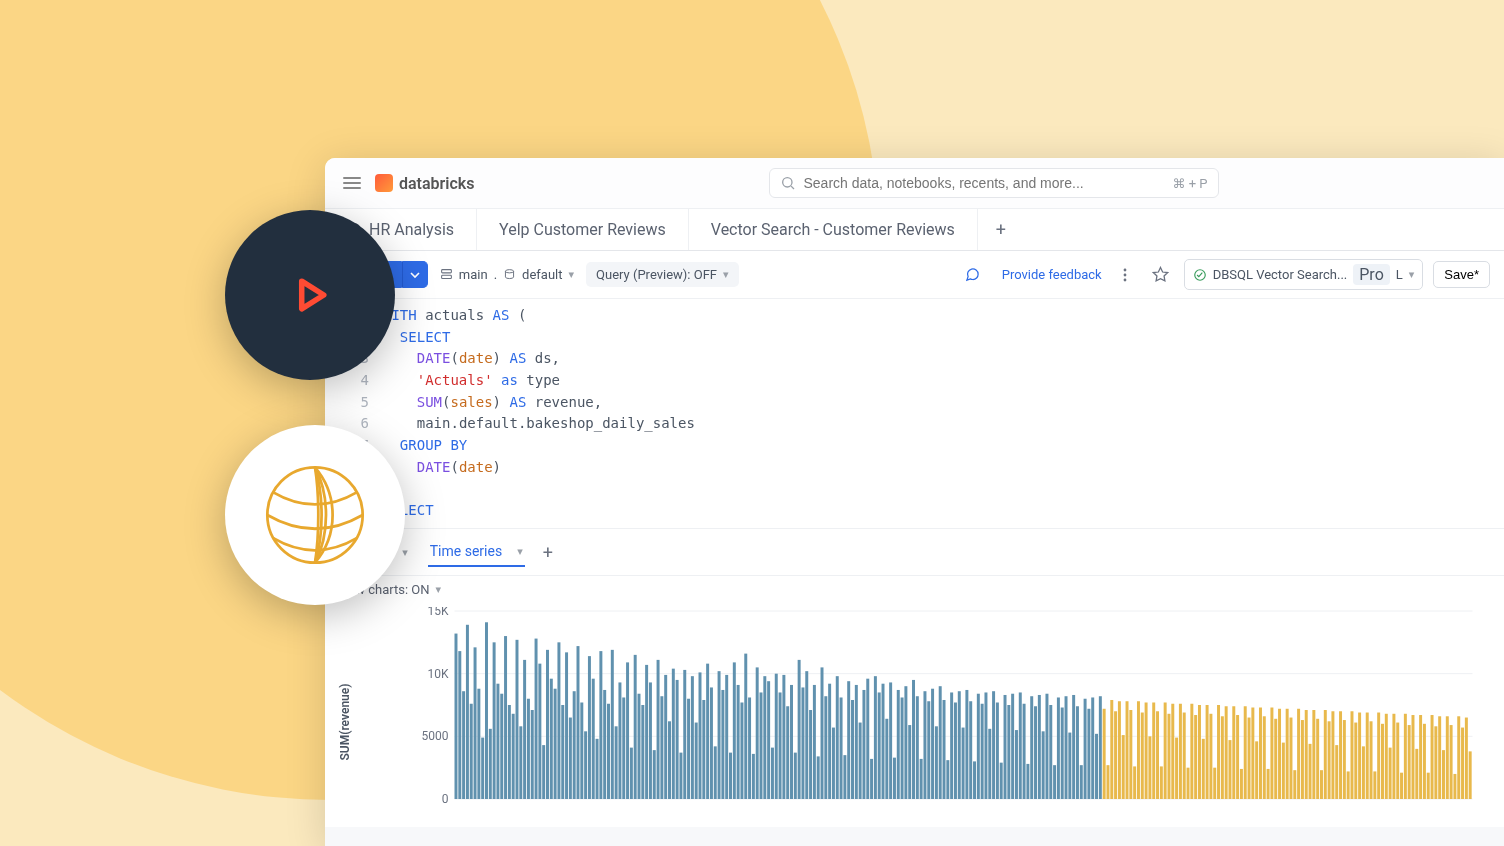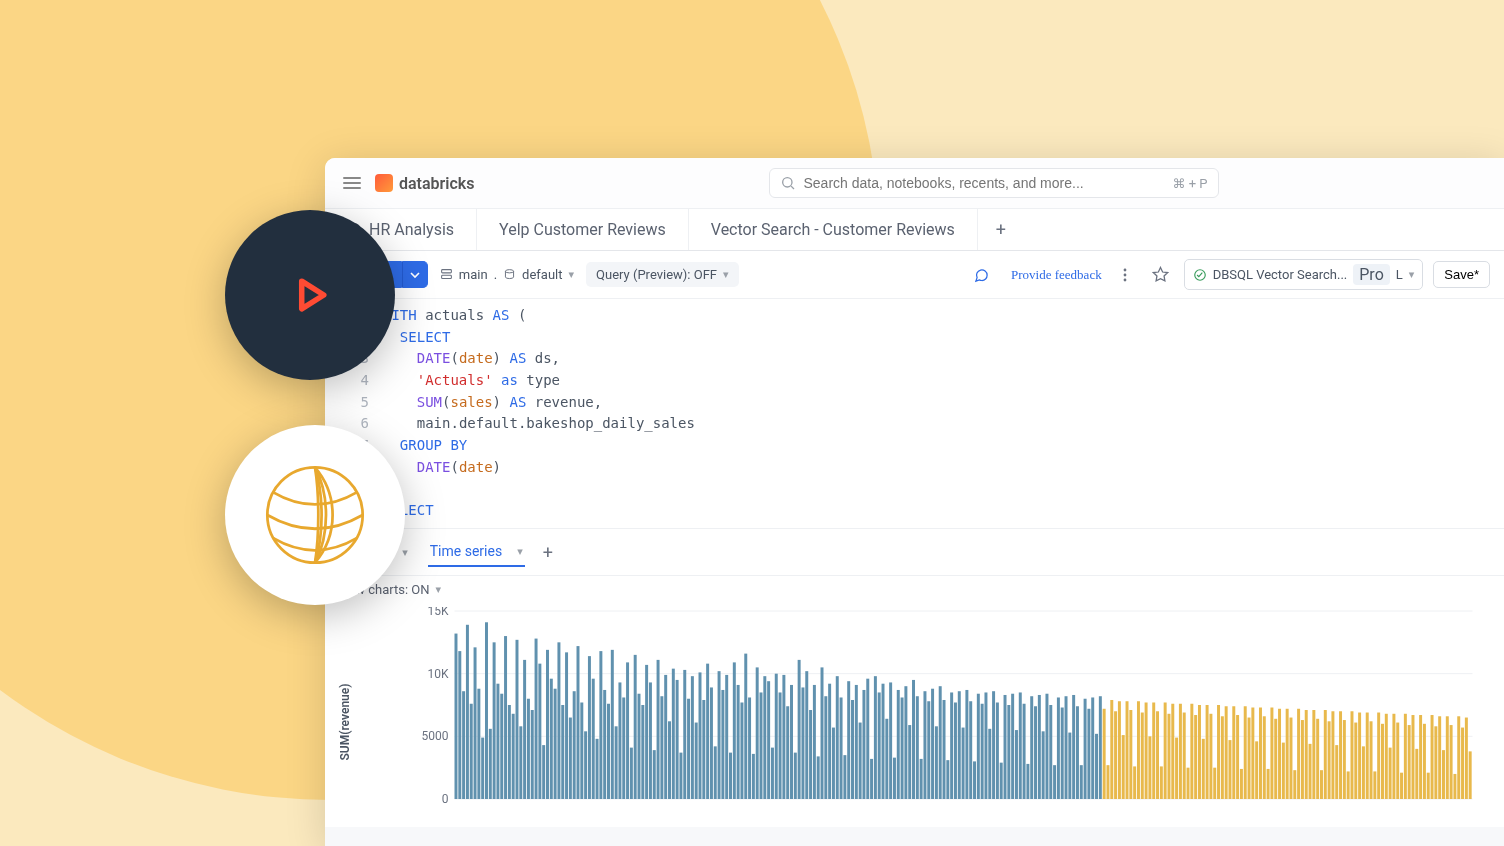--- a/index.html
+++ b/index.html
@@ -82,21 +82,21 @@
   }
   .btn { display:inline-flex; align-items:center; gap:6px; padding:5px 10px; border-radius:5px; border:1px solid #D9DDE3; background:#fff; cursor:pointer; font-size:13px; }
   .btn.primary { background:#2E6BE6; border-color:#2E6BE6; color:#fff; }
   .btn.primary.caret { padding:5px 7px; }
   .seg { display:flex; gap:0; }
   .seg .btn.primary:first-child{ border-radius:5px 0 0 5px; }
   .seg .btn.primary:last-child{ border-radius:0 5px 5px 0; border-left-color:#235ad0; }
   .db-icon { width:13px;height:13px; }
   .pill { background:#F3F5F8; border-radius:5px; padding:5px 10px; display:inline-flex; align-items:center; gap:6px;}
   .spacer { flex:1; }
-  .link { color:#2E6BE6; display:inline-flex; align-items:flex-end; gap:22px; cursor:pointer;font-family:Liberation Serif, serif; }
+  .link { color:#2E6BE6; display:inline-flex; align-items:flex-end; gap:22px; cursor:pointer; }
   .icon-btn { width:26px;height:26px;display:inline-flex;align-items:center;justify-content:center;color:#6b7280;cursor:pointer; }
   .cluster-pill { border:1px solid #D9DDE3; border-radius:5px; padding:4px 8px; display:inline-flex;align-items:center;gap:6px; }
   .cluster-pill .badge { background:#EEF2F7;color:#4b5563;border-radius:4px;padding:1px 6px;font-size:16px; }
 
   
   .editor {
     display:flex; background:#fff; font-family:"SFMono-Regular",Consolas,Menlo,monospace;
     font-size:14px; line-height:1.55; color:#4b5563;
     height:230px; overflow:hidden; border-bottom:1px solid #EEF0F3;
   }

